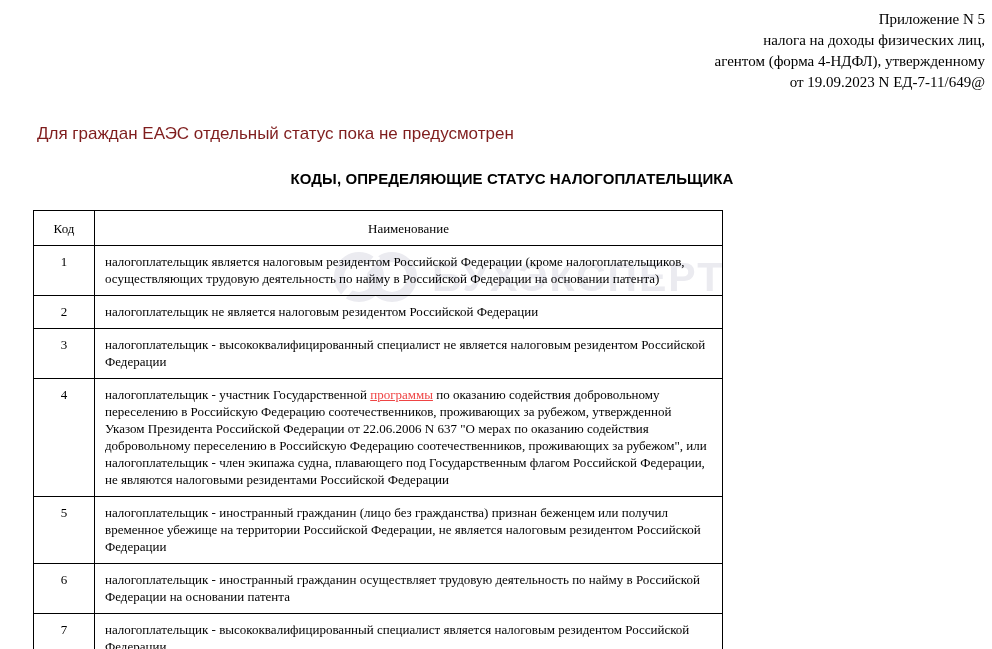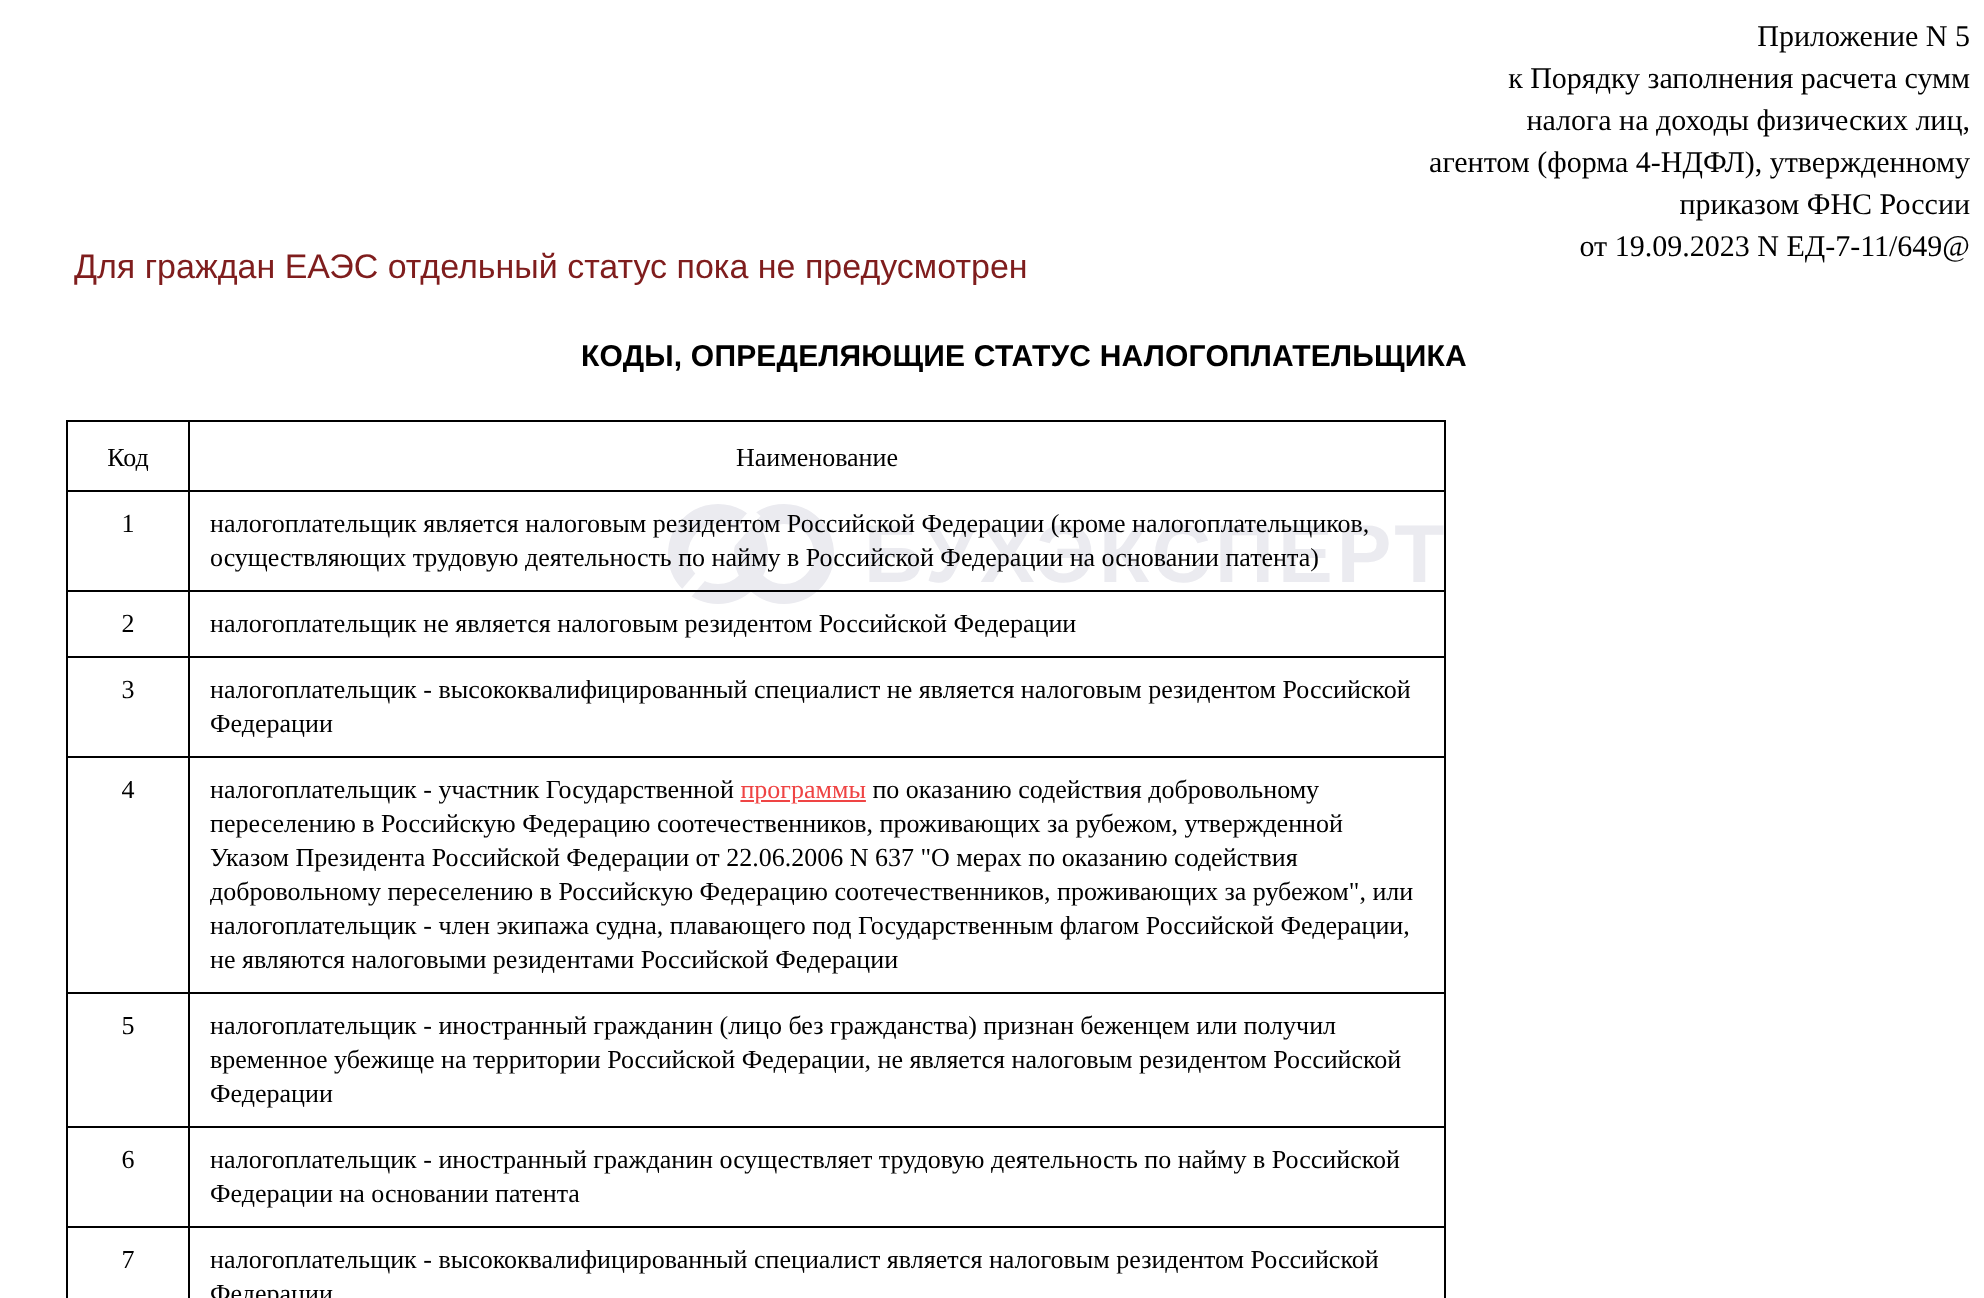--- a/index.html
+++ b/index.html
@@ -125,24 +125,22 @@
     <svg width="84" height="58" viewBox="0 0 84 58">
       <circle cx="25" cy="29" r="20" fill="none" stroke="#ebebf0" stroke-width="10"></circle>
       <circle cx="58" cy="29" r="20" fill="none" stroke="#ebebf0" stroke-width="10"></circle>
       <line x1="8" y1="50" x2="44" y2="8" stroke="#ffffff" stroke-width="6"></line>
     </svg>
     <span class="wm-text">БУХЭКСПЕРТ</span>
   </div>
 
   <div class="header-note">
     <div>Приложение N 5</div>
-    <div>к Порядку заполнения расчета сумм</div>
     <div>налога на доходы физических лиц,</div>
     <div>агентом (форма 4-НДФЛ), утвержденному</div>
-    <div>приказом ФНС России</div>
     <div>от 19.09.2023 N ЕД-7-11/649@</div>
   </div>
 
   <div class="annotation">Для граждан ЕАЭС отдельный статус пока не предусмотрен</div>
 
   <div class="doc-title">КОДЫ, ОПРЕДЕЛЯЮЩИЕ СТАТУС НАЛОГОПЛАТЕЛЬЩИКА</div>
 
   <table class="codes-table">
     <thead>
       <tr>

